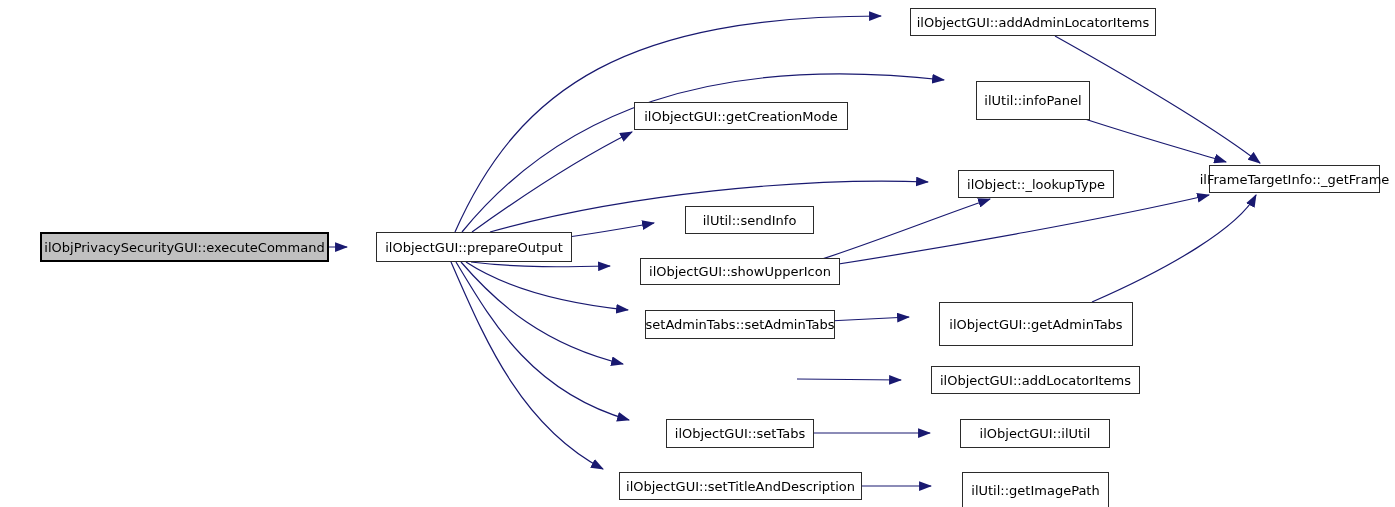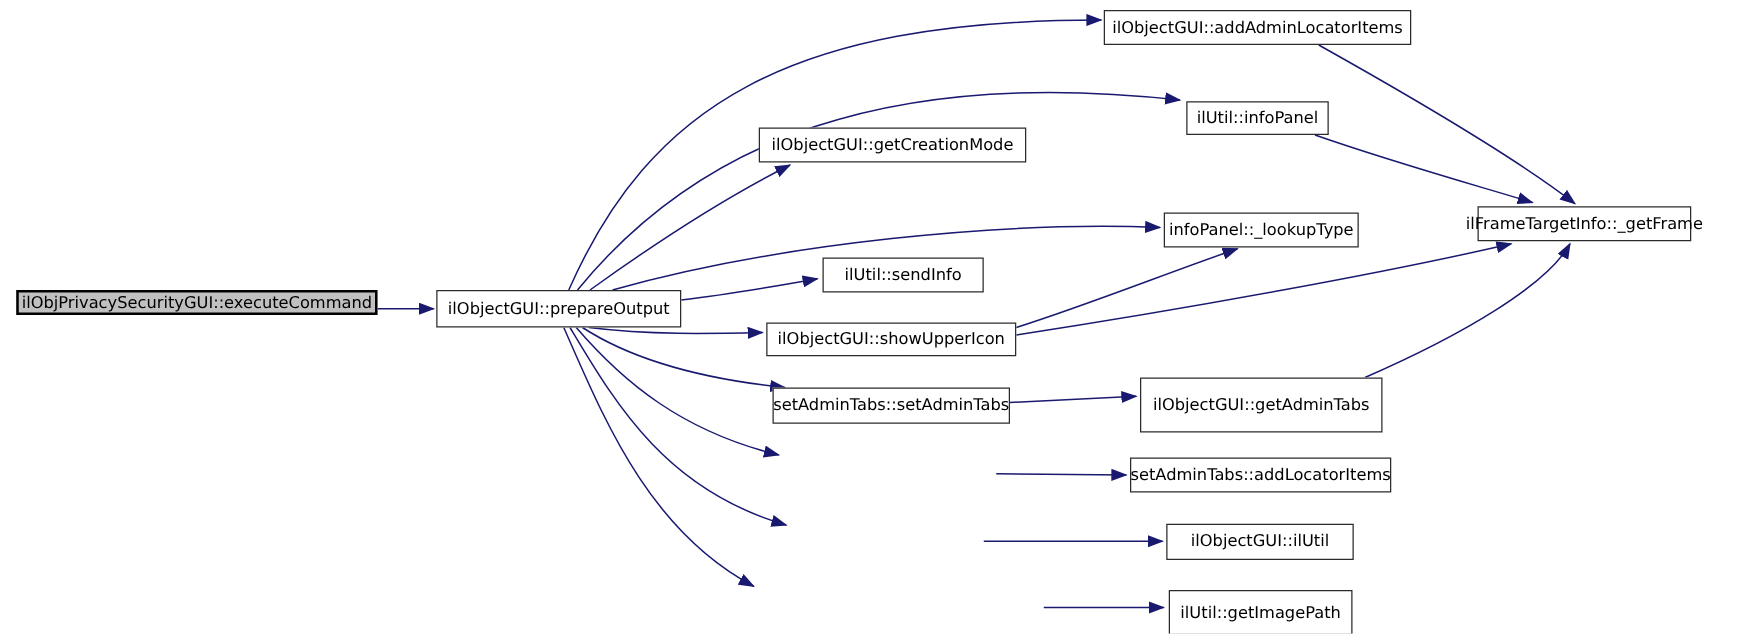--- a/index.html
+++ b/index.html
@@ -14,20 +14,21 @@
   }
   .edges-svg{position:absolute;left:0;top:0;width:1395px;height:507px;}
   .node{
     position:absolute;
     box-sizing:border-box;
     background:var(--node-fill,#ffffff);
     border:1px solid var(--node-border,#2b2b2b);
     display:flex;align-items:center;justify-content:center;
     white-space:nowrap;
     cursor:pointer;
+    margin-left:27px;
   }
   .node.current{
     background:var(--highlight-fill,#c0c0c0);
     border:2px solid #000;
     cursor:default;
   }
 </style>
 </head>
 <body>
 
@@ -54,44 +55,46 @@
       <path d="M1052,108 C1115,130 1180,148 1226,162" fill="none" stroke="#191970" stroke-width="1.2" marker-end="url(#arrowhead)"></path>
       <path d="M813,262 C870,244 940,216 990,199" fill="none" stroke="#191970" stroke-width="1.2" marker-end="url(#arrowhead)"></path>
       <path d="M813,268 C950,247 1110,218 1209,195" fill="none" stroke="#191970" stroke-width="1.2" marker-end="url(#arrowhead)"></path>
       <path d="M808,322 L909,317" fill="none" stroke="#191970" stroke-width="1.2" marker-end="url(#arrowhead)"></path>
       <path d="M1092,302 C1170,268 1238,228 1256,195" fill="none" stroke="#191970" stroke-width="1.2" marker-end="url(#arrowhead)"></path>
       <path d="M797,379 L901,380" fill="none" stroke="#191970" stroke-width="1.2" marker-end="url(#arrowhead)"></path>
       <path d="M787,433 L930,433" fill="none" stroke="#191970" stroke-width="1.2" marker-end="url(#arrowhead)"></path>
       <path d="M835,486 L931,486" fill="none" stroke="#191970" stroke-width="1.2" marker-end="url(#arrowhead)"></path>
     </svg>
 
-  <div class="node current" id="n-executeCommand" style="left:13px;top:232px;width:289px;height:20px">ilObjPrivacySecurityGUI::executeCommand</div>
+  <div class="node current" id="n-executeCommand" style="left:13px;top:232px;width:289px;height:30px">ilObjPrivacySecurityGUI::executeCommand</div>
 
   <div class="node" id="n-prepareOutput" style="left:349px;top:232px;width:196px;height:30px">ilObjectGUI::prepareOutput</div>
 
   <div class="node" id="n-addAdminLocatorItems" style="left:883px;top:8px;width:246px;height:28px">ilObjectGUI::addAdminLocatorItems</div>
 
-  <div class="node" id="n-infoPanel" style="left:949px;top:81px;width:114px;height:27px">ilUtil::infoPanel</div>
+  <div class="node" id="n-infoPanel" style="left:949px;top:81px;width:114px;height:39px">ilUtil::infoPanel</div>
 
   <div class="node" id="n-getCreationMode" style="left:607px;top:102px;width:214px;height:28px">ilObjectGUI::getCreationMode</div>
 
-  <div class="node" id="n-lookupType" style="left:931px;top:170px;width:156px;height:28px">infoPanel::_lookupType</div>
+  <div class="node" id="n-lookupType" style="left:931px;top:170px;width:156px;height:28px">ilObject::_lookupType</div>
 
   <div class="node" id="n-getFrame" style="left:1182px;top:165px;width:171px;height:28px">ilFrameTargetInfo::_getFrame</div>
 
   <div class="node" id="n-sendInfo" style="left:658px;top:206px;width:129px;height:28px">ilUtil::sendInfo</div>
 
   <div class="node" id="n-showUpperIcon" style="left:613px;top:258px;width:200px;height:27px">ilObjectGUI::showUpperIcon</div>
 
   <div class="node" id="n-setAdminTabs" style="left:618px;top:310px;width:190px;height:29px">setAdminTabs::setAdminTabs</div>
 
   <div class="node" id="n-getAdminTabs" style="left:912px;top:302px;width:194px;height:44px">ilObjectGUI::getAdminTabs</div>
 
 
-  <div class="node" id="n-addLocatorItems" style="left:904px;top:366px;width:209px;height:28px">setAdminTabs::addLocatorItems</div>
+  <div class="node" id="n-addLocatorItems" style="left:904px;top:366px;width:209px;height:28px">ilObjectGUI::addLocatorItems</div>
 
+  <div class="node" id="n-setTabs" style="left:639px;top:419px;width:148px;height:29px">ilObjectGUI::setTabs</div>
 
   <div class="node" id="n-getTabs" style="left:933px;top:419px;width:150px;height:29px">ilObjectGUI::ilUtil</div>
 
+  <div class="node" id="n-setTitleAndDescription" style="left:592px;top:472px;width:243px;height:28px">ilObjectGUI::setTitleAndDescription</div>
 
   <div class="node" id="n-getImagePath" style="left:935px;top:472px;width:147px;height:36px">ilUtil::getImagePath</div>
 
 </div>
 
 </body></html>

